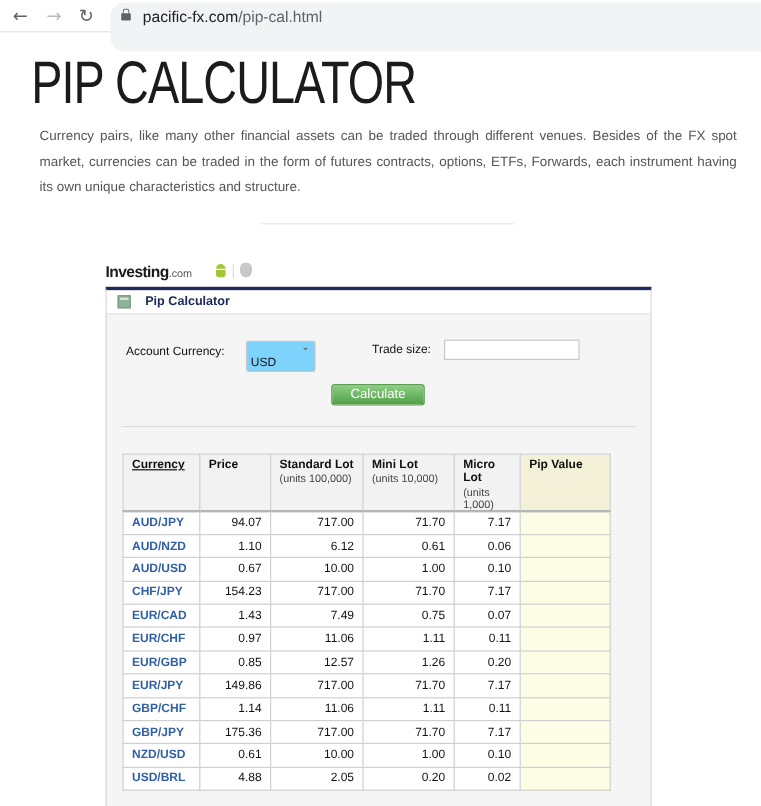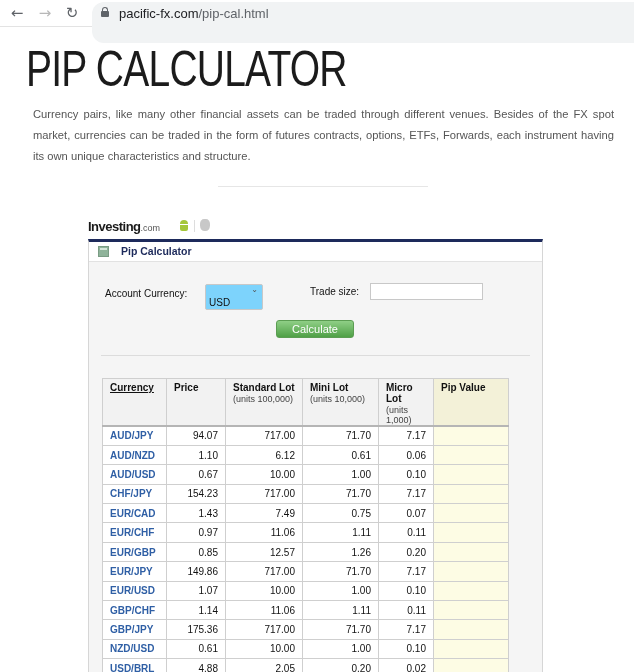--- a/index.html
+++ b/index.html
@@ -172,28 +172,20 @@
           </tr>
           <tr>
             <td class="cur">EUR/JPY</td>
             <td>149.86</td>
             <td>717.00</td>
             <td>71.70</td>
             <td>7.17</td>
             <td class="pipv"></td>
           </tr>
           <tr>
-            <td class="cur">EUR/USD</td>
-            <td>1.07</td>
-            <td>10.00</td>
-            <td>1.00</td>
-            <td>0.10</td>
-            <td class="pipv"></td>
-          </tr>
-          <tr>
             <td class="cur">GBP/CHF</td>
             <td>1.14</td>
             <td>11.06</td>
             <td>1.11</td>
             <td>0.11</td>
             <td class="pipv"></td>
           </tr>
           <tr>
             <td class="cur">GBP/JPY</td>
             <td>175.36</td>

